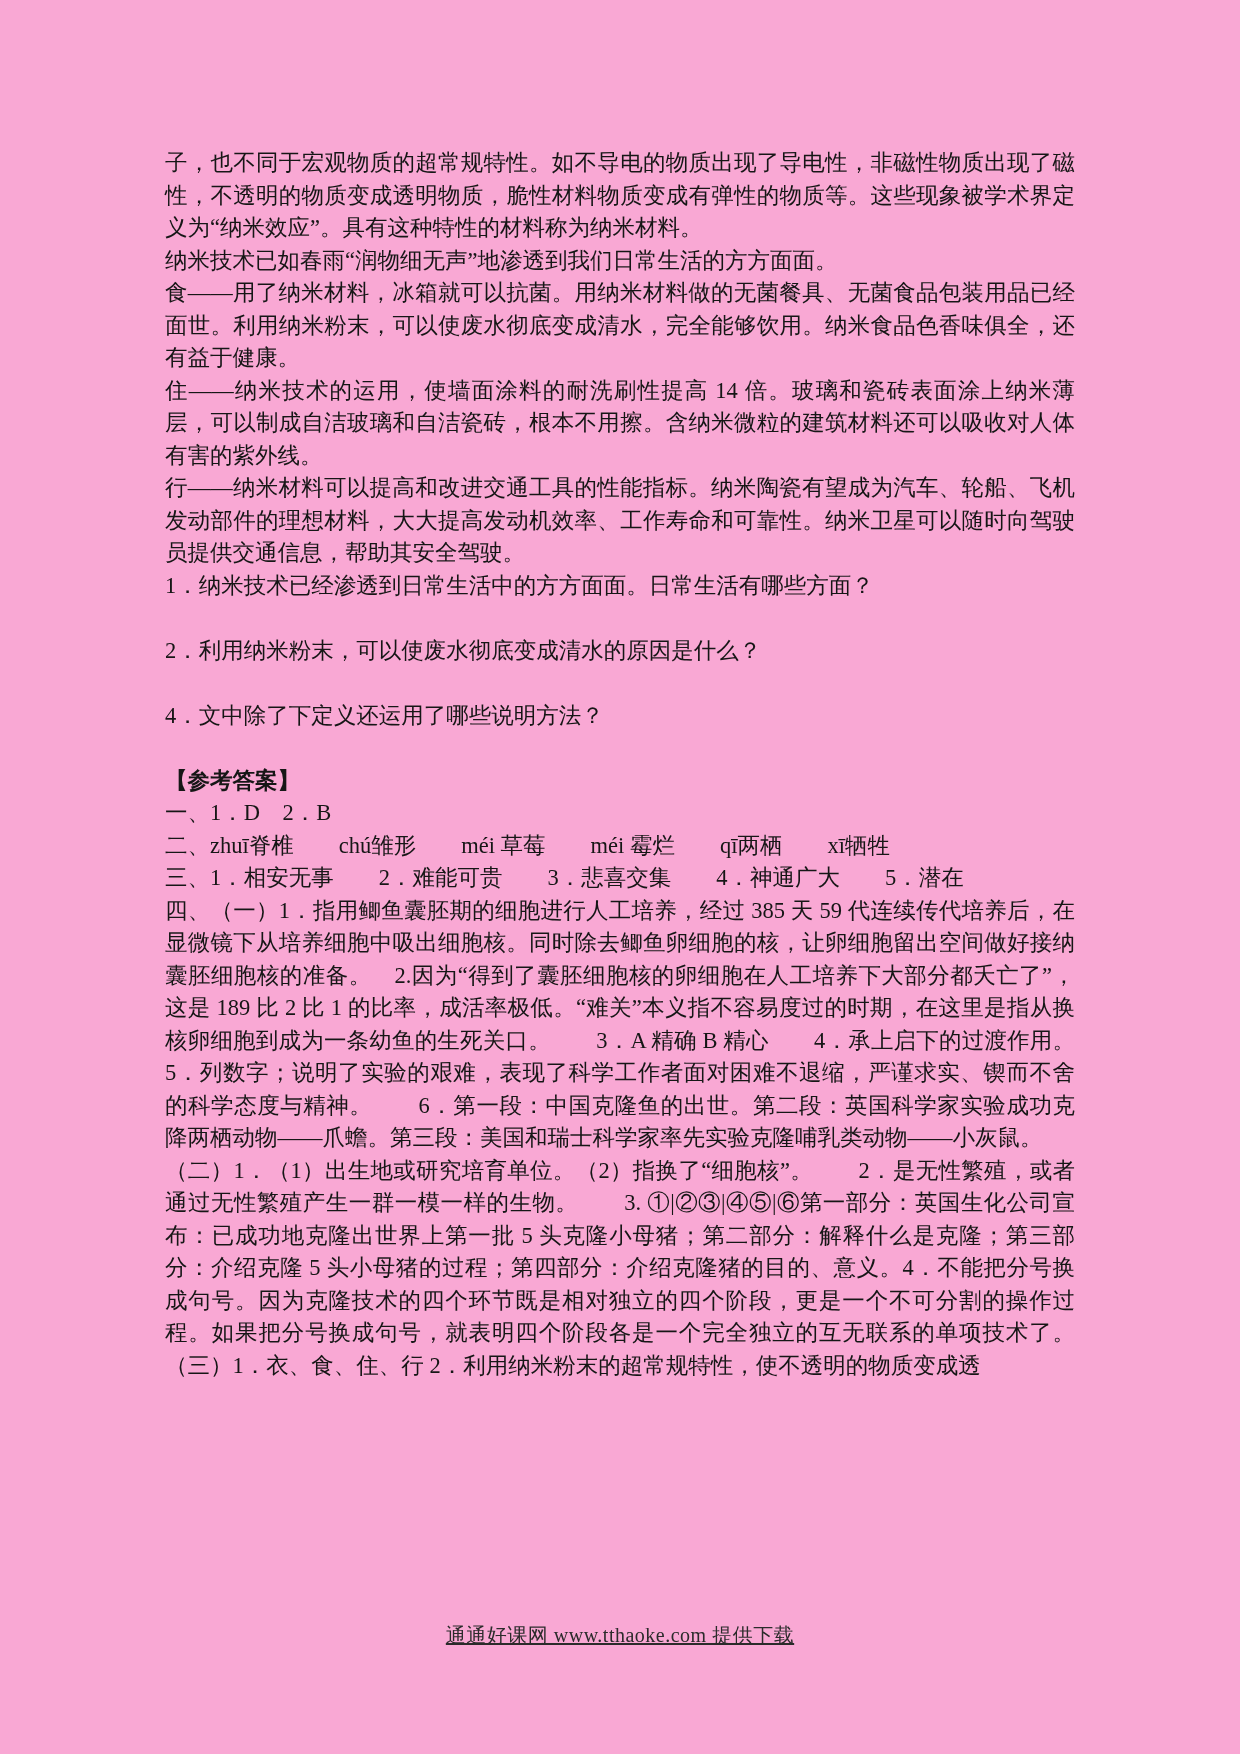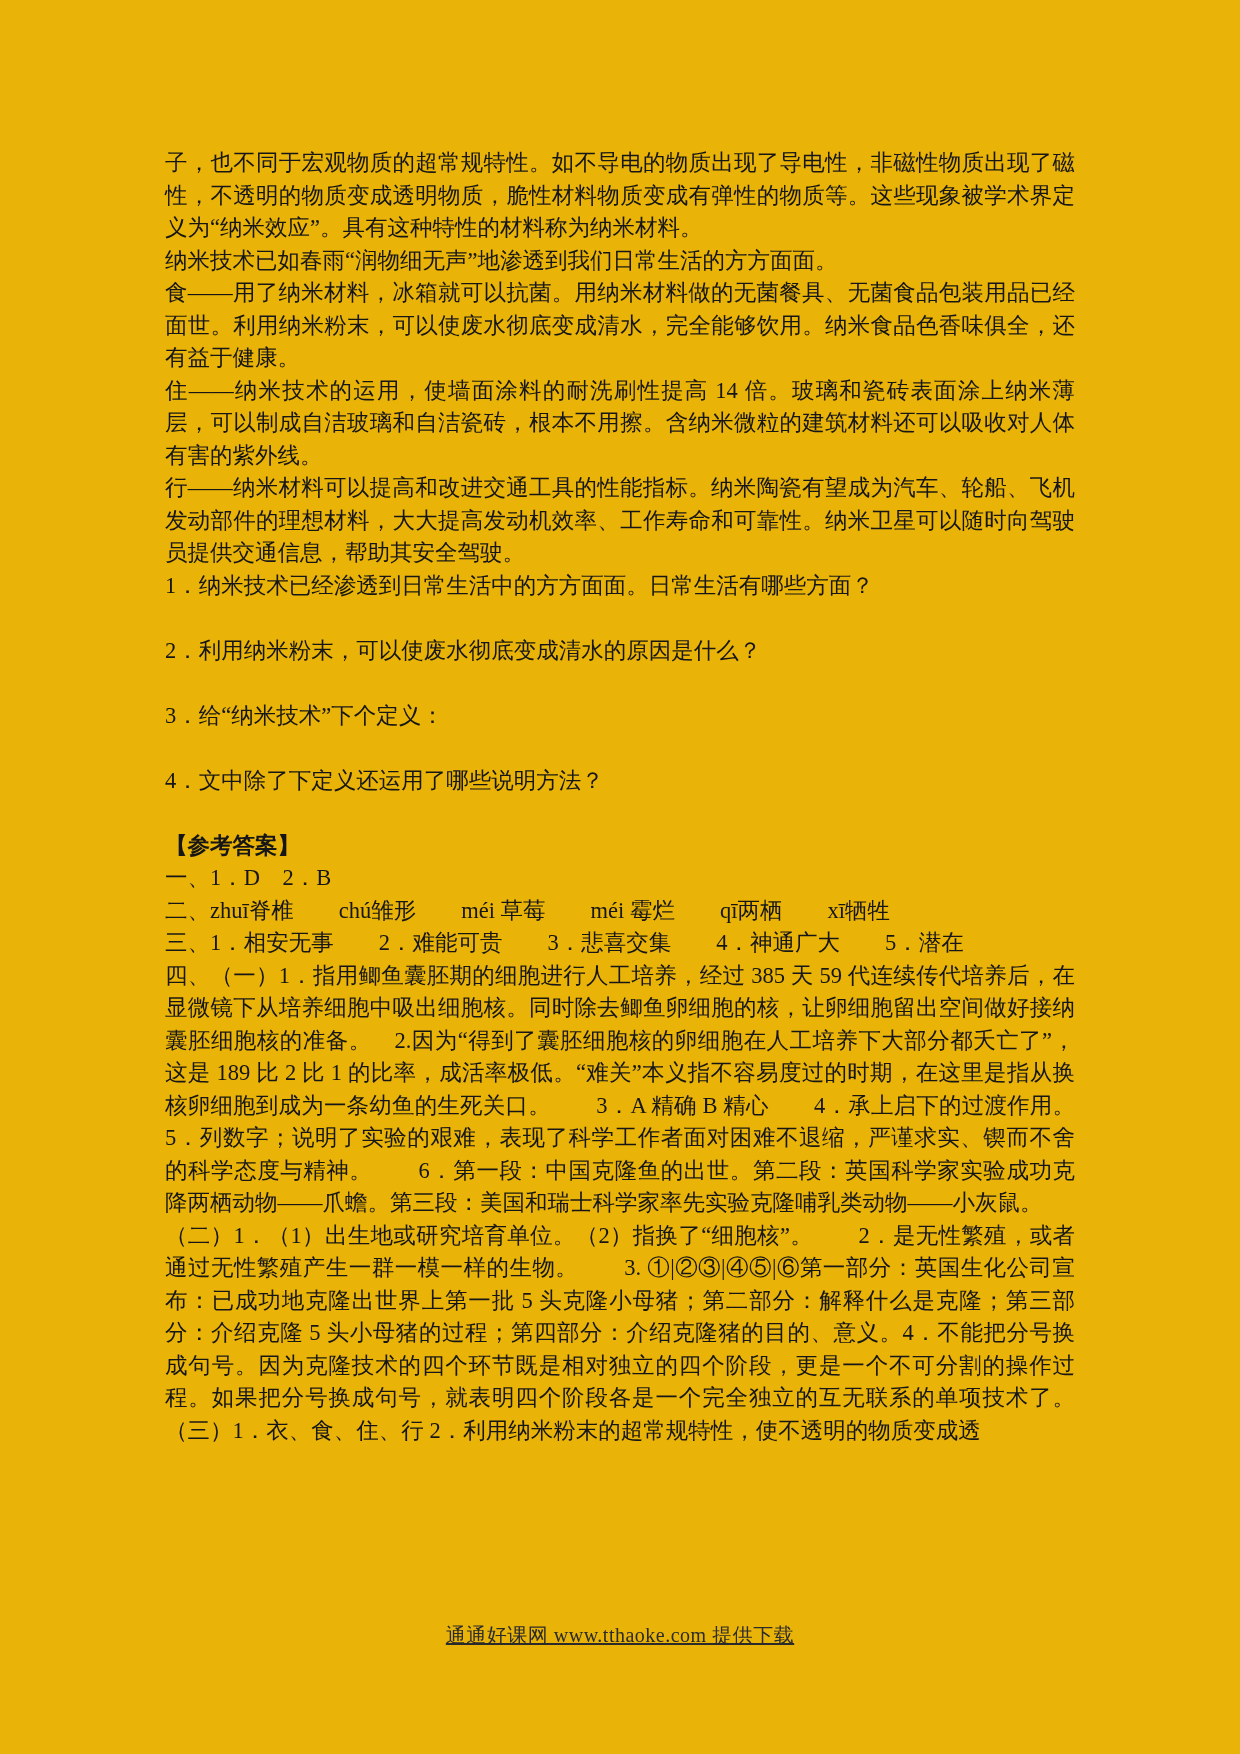--- a/index.html
+++ b/index.html
@@ -4,21 +4,21 @@
 <style>
   html, body {
     margin: 0;
     padding: 0;
     background: #ffffff;
   }
   .page {
     position: relative;
     width: 1240px;
     height: 1754px;
-    background: #eab308;
+    background: #f9a8d4;
     overflow: hidden;
     font-family: "Liberation Serif", serif;
   }
   .content {
     position: absolute;
     left: 165px;
     top: 147px;
     width: 910px;
   }
   .para {
@@ -61,21 +61,20 @@
   <div class="content">
 
     <p class="para">子，也不同于宏观物质的超常规特性。如不导电的物质出现了导电性，非磁性物质出现了磁性，不透明的物质变成透明物质，脆性材料物质变成有弹性的物质等。这些现象被学术界定义为“纳米效应”。具有这种特性的材料称为纳米材料。</p>
     <p class="para">纳米技术已如春雨“润物细无声”地渗透到我们日常生活的方方面面。</p>
     <p class="para">食——用了纳米材料，冰箱就可以抗菌。用纳米材料做的无菌餐具、无菌食品包装用品已经面世。利用纳米粉末，可以使废水彻底变成清水，完全能够饮用。纳米食品色香味俱全，还有益于健康。</p>
     <p class="para">住——纳米技术的运用，使墙面涂料的耐洗刷性提高 14 倍。玻璃和瓷砖表面涂上纳米薄层，可以制成自洁玻璃和自洁瓷砖，根本不用擦。含纳米微粒的建筑材料还可以吸收对人体有害的紫外线。</p>
     <p class="para">行——纳米材料可以提高和改进交通工具的性能指标。纳米陶瓷有望成为汽车、轮船、飞机发动部件的理想材料，大大提高发动机效率、工作寿命和可靠性。纳米卫星可以随时向驾驶员提供交通信息，帮助其安全驾驶。</p>
 
     <p class="para q">1．纳米技术已经渗透到日常生活中的方方面面。日常生活有哪些方面？</p>
     <p class="para q">2．利用纳米粉末，可以使废水彻底变成清水的原因是什么？</p>
-    <p class="para q">3．给“纳米技术”下个定义：</p>
     <p class="para q">4．文中除了下定义还运用了哪些说明方法？</p>
 
     <p class="para answers-header">【参考答案】</p>
 
     <p class="para single-line">一、1．D　2．B</p>
     <p class="para single-line">二、zhuī脊椎　　chú雏形　　méi 草莓　　méi 霉烂　　qī两栖　　xī牺牲</p>
     <p class="para single-line">三、1．相安无事　　2．难能可贵　　3．悲喜交集　　4．神通广大　　5．潜在</p>
     <p class="para">四、（一）1．指用鲫鱼囊胚期的细胞进行人工培养，经过 385 天 59 代连续传代培养后，在显微镜下从培养细胞中吸出细胞核。同时除去鲫鱼卵细胞的核，让卵细胞留出空间做好接纳囊胚细胞核的准备。　2.因为“得到了囊胚细胞核的卵细胞在人工培养下大部分都夭亡了”，这是 189 比 2 比 1 的比率，成活率极低。“难关”本义指不容易度过的时期，在这里是指从换核卵细胞到成为一条幼鱼的生死关口。　　3．A 精确 B 精心　　4．承上启下的过渡作用。5．列数字；说明了实验的艰难，表现了科学工作者面对困难不退缩，严谨求实、锲而不舍的科学态度与精神。　　6．第一段：中国克隆鱼的出世。第二段：英国科学家实验成功克降两栖动物——爪蟾。第三段：美国和瑞士科学家率先实验克隆哺乳类动物——小灰鼠。</p>
     <p class="para">（二）1．（1）出生地或研究培育单位。（2）指换了“细胞核”。　　2．是无性繁殖，或者通过无性繁殖产生一群一模一样的生物。　　3. ①|②③|④⑤|⑥第一部分：英国生化公司宣布：已成功地克隆出世界上第一批 5 头克隆小母猪；第二部分：解释什么是克隆；第三部分：介绍克隆 5 头小母猪的过程；第四部分：介绍克隆猪的目的、意义。4．不能把分号换成句号。因为克隆技术的四个环节既是相对独立的四个阶段，更是一个不可分割的操作过程。如果把分号换成句号，就表明四个阶段各是一个完全独立的互无联系的单项技术了。　　（三）1．衣、食、住、行 2．利用纳米粉末的超常规特性，使不透明的物质变成透</p>
 

